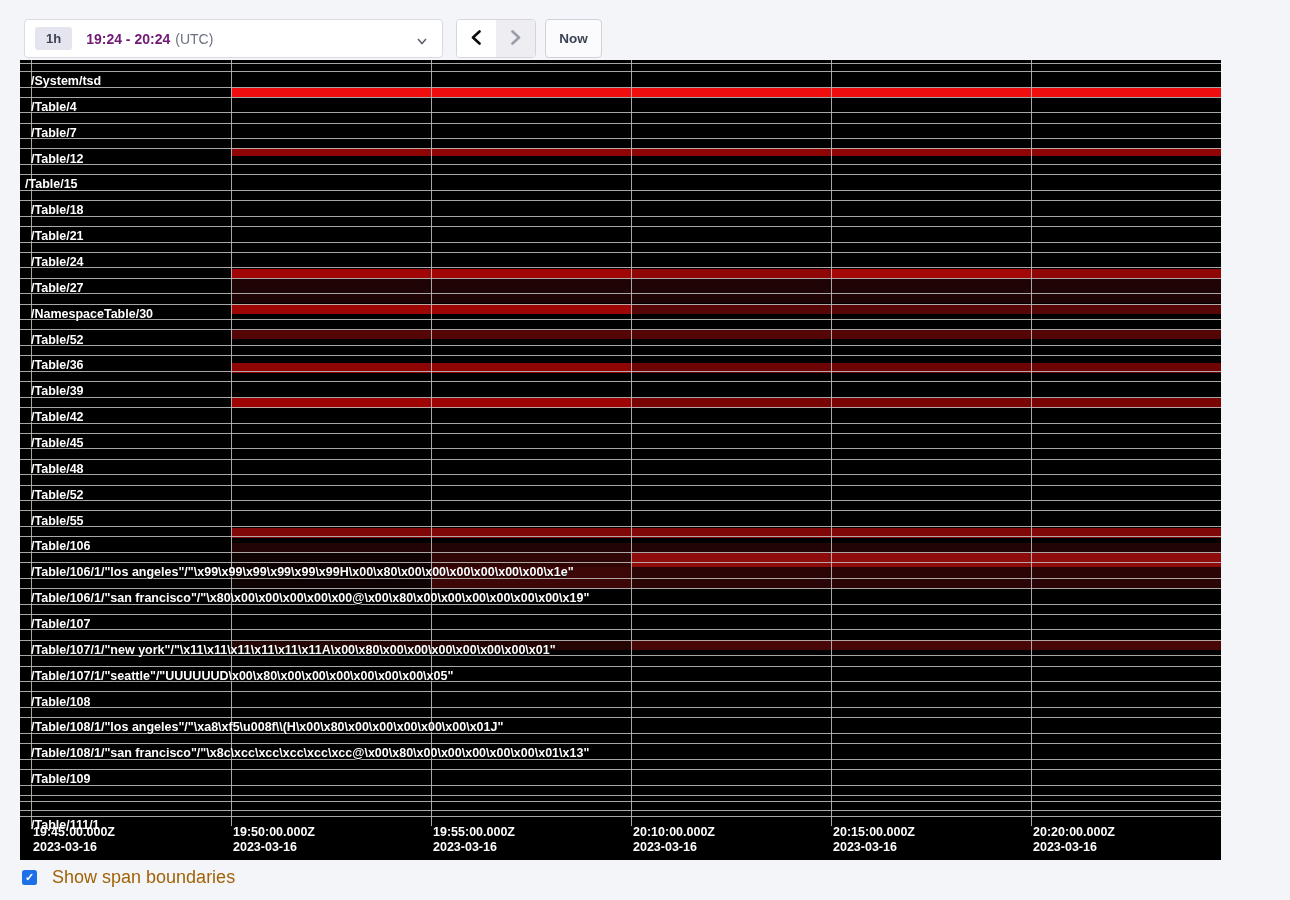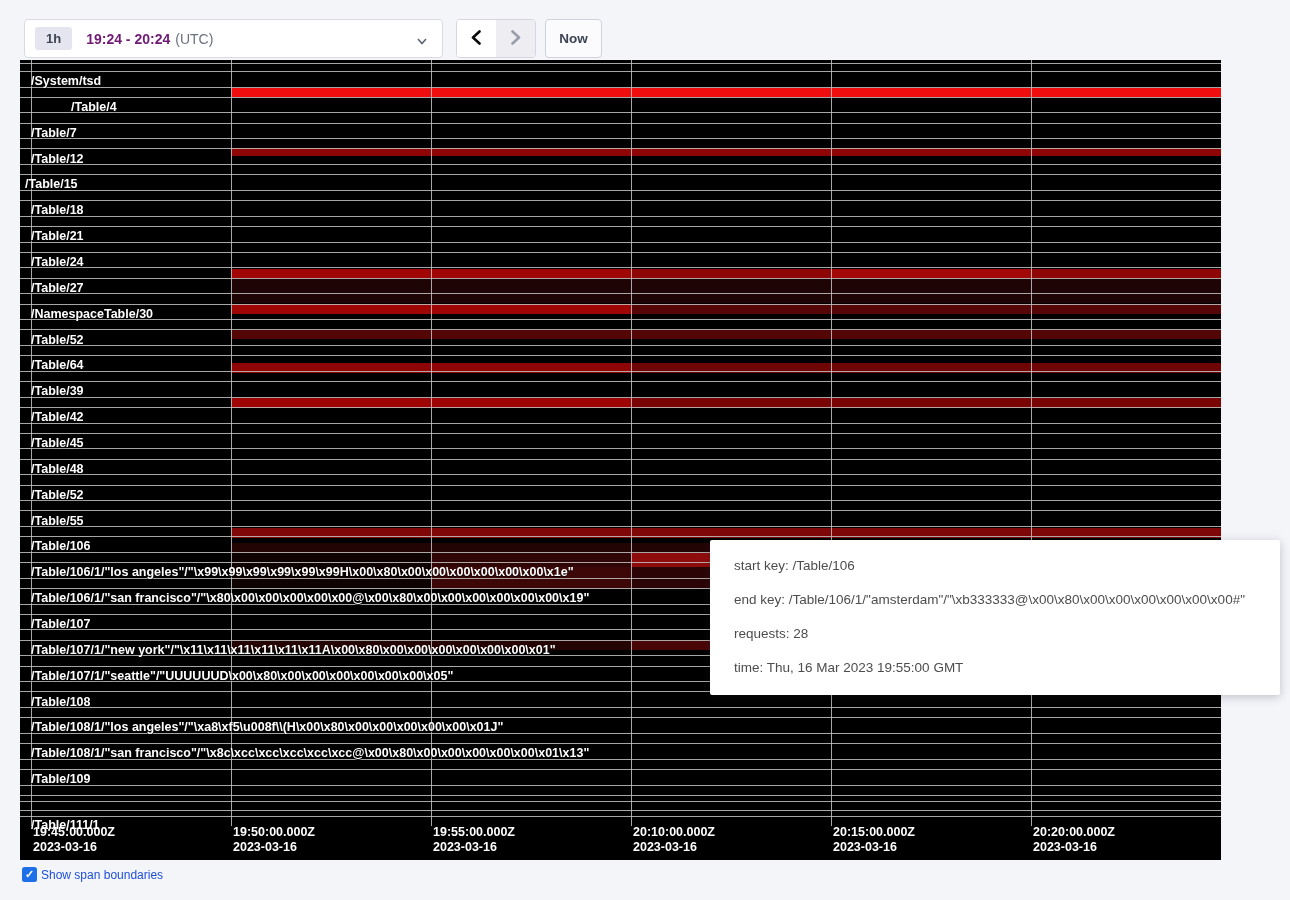--- a/index.html
+++ b/index.html
@@ -38,21 +38,21 @@
     font-weight:bold;white-space:nowrap;line-height:14px;}
   
   .tooltip{position:absolute;left:710px;top:540px;width:570px;height:155px;
     background:#ffffff;border-radius:2px;box-shadow:0 2px 10px rgba(40,40,60,.25);
     padding:9px 0 0 24px;box-sizing:border-box;z-index:5;}
   .tooltip div{font-size:13.5px;color:#4d4d4d;line-height:34px;white-space:nowrap;}
   
   .footer{position:absolute;left:22px;top:867px;display:flex;align-items:center;}
   .cbx{width:15px;height:15px;border-radius:2.5px;display:flex;align-items:center;
     justify-content:center;color:#fff;font-size:11px;font-weight:bold;cursor:pointer;}
-  .cbx-label{margin-left:4px;font-size:12px;color:#1d4ed8;}
+  .cbx-label{margin-left:15px;font-size:18px;color:#a16207;}
 </style>
 </head>
 <body>
 
 <div class="screen">
 
   <div class="time-picker">
     <span class="preset-badge">1h</span>
     <span class="range-text">19:24 - 20:24</span>
     <span class="range-suffix">(UTC)</span>
@@ -169,31 +169,31 @@
       <div class="h-line" style="left: 0px; top: 724.639px; width: 1201px;"></div>
       <div class="h-line" style="left: 0px; top: 734.796px; width: 1201px;"></div>
       <div class="h-line" style="left: 0px; top: 750.496px; width: 1201px;"></div>
       <div class="v-line" style="left: 11px; top: 0px; height: 766px;"></div>
       <div class="v-line" style="left: 211px; top: 0px; height: 766px;"></div>
       <div class="v-line" style="left: 411px; top: 0px; height: 766px;"></div>
       <div class="v-line" style="left: 611px; top: 0px; height: 766px;"></div>
       <div class="v-line" style="left: 811px; top: 0px; height: 766px;"></div>
       <div class="v-line" style="left: 1011px; top: 0px; height: 766px;"></div>
       <div class="row-label" style="left: 11px; top: 14px;">/System/tsd</div>
-      <div class="row-label" style="left: 11px; top: 39.857px; padding-left: 40px;">/Table/4</div>
+      <div class="row-label" style="left: 11px; top: 39.857px;">/Table/4</div>
       <div class="row-label" style="left: 11px; top: 65.714px;">/Table/7</div>
       <div class="row-label" style="left: 11px; top: 91.571px;">/Table/12</div>
       <div class="row-label" style="left: 5px; top: 117.428px;">/Table/15</div>
       <div class="row-label" style="left: 11px; top: 143.285px;">/Table/18</div>
       <div class="row-label" style="left: 11px; top: 169.142px;">/Table/21</div>
       <div class="row-label" style="left: 11px; top: 194.999px;">/Table/24</div>
       <div class="row-label" style="left: 11px; top: 220.856px;">/Table/27</div>
       <div class="row-label" style="left: 11px; top: 246.713px;">/NamespaceTable/30</div>
       <div class="row-label" style="left: 11px; top: 272.57px;">/Table/52</div>
-      <div class="row-label" style="left: 11px; top: 298.427px;">/Table/64</div>
+      <div class="row-label" style="left: 11px; top: 298.427px;">/Table/36</div>
       <div class="row-label" style="left: 11px; top: 324.284px;">/Table/39</div>
       <div class="row-label" style="left: 11px; top: 350.141px;">/Table/42</div>
       <div class="row-label" style="left: 11px; top: 375.998px;">/Table/45</div>
       <div class="row-label" style="left: 11px; top: 401.855px;">/Table/48</div>
       <div class="row-label" style="left: 11px; top: 427.712px;">/Table/52</div>
       <div class="row-label" style="left: 11px; top: 453.569px; text-align: right;">/Table/55</div>
       <div class="row-label" style="left: 11px; top: 479.426px;">/Table/106</div>
       <div class="row-label" style="left: 11px; top: 505.283px;">/Table/106/1/"los angeles"/"\x99\x99\x99\x99\x99\x99H\x00\x80\x00\x00\x00\x00\x00\x00\x1e"</div>
       <div class="row-label" style="left: 11px; top: 531.14px;">/Table/106/1/"san francisco"/"\x80\x00\x00\x00\x00\x00@\x00\x80\x00\x00\x00\x00\x00\x00\x19"</div>
       <div class="row-label" style="left: 11px; top: 556.997px;">/Table/107</div>
@@ -211,25 +211,19 @@
       <div class="axis-time" style="left: 413px; top: 765px;">19:55:00.000Z</div>
       <div class="axis-date" style="left: 413px; top: 780px;">2023-03-16</div>
       <div class="axis-time" style="left: 613px; top: 765px;">20:10:00.000Z</div>
       <div class="axis-date" style="left: 613px; top: 780px;">2023-03-16</div>
       <div class="axis-time" style="left: 813px; top: 765px;">20:15:00.000Z</div>
       <div class="axis-date" style="left: 813px; top: 780px;">2023-03-16</div>
       <div class="axis-time" style="left: 1013px; top: 765px;">20:20:00.000Z</div>
       <div class="axis-date" style="left: 1013px; top: 780px;">2023-03-16</div>
     </div>
 
-  <div class="tooltip">
-    <div>start key: /Table/106</div>
-    <div>end key: /Table/106/1/"amsterdam"/"\xb333333@\x00\x80\x00\x00\x00\x00\x00\x00#"</div>
-    <div>requests: 28</div>
-    <div>time: Thu, 16 Mar 2023 19:55:00 GMT</div>
-  </div>
 
   <div class="footer">
     <span class="cbx" id="cbx" style="background: rgb(30, 112, 232);">✓</span>
     <span class="cbx-label">Show span boundaries</span>
   </div>
 
 </div>
 
 </body></html>

